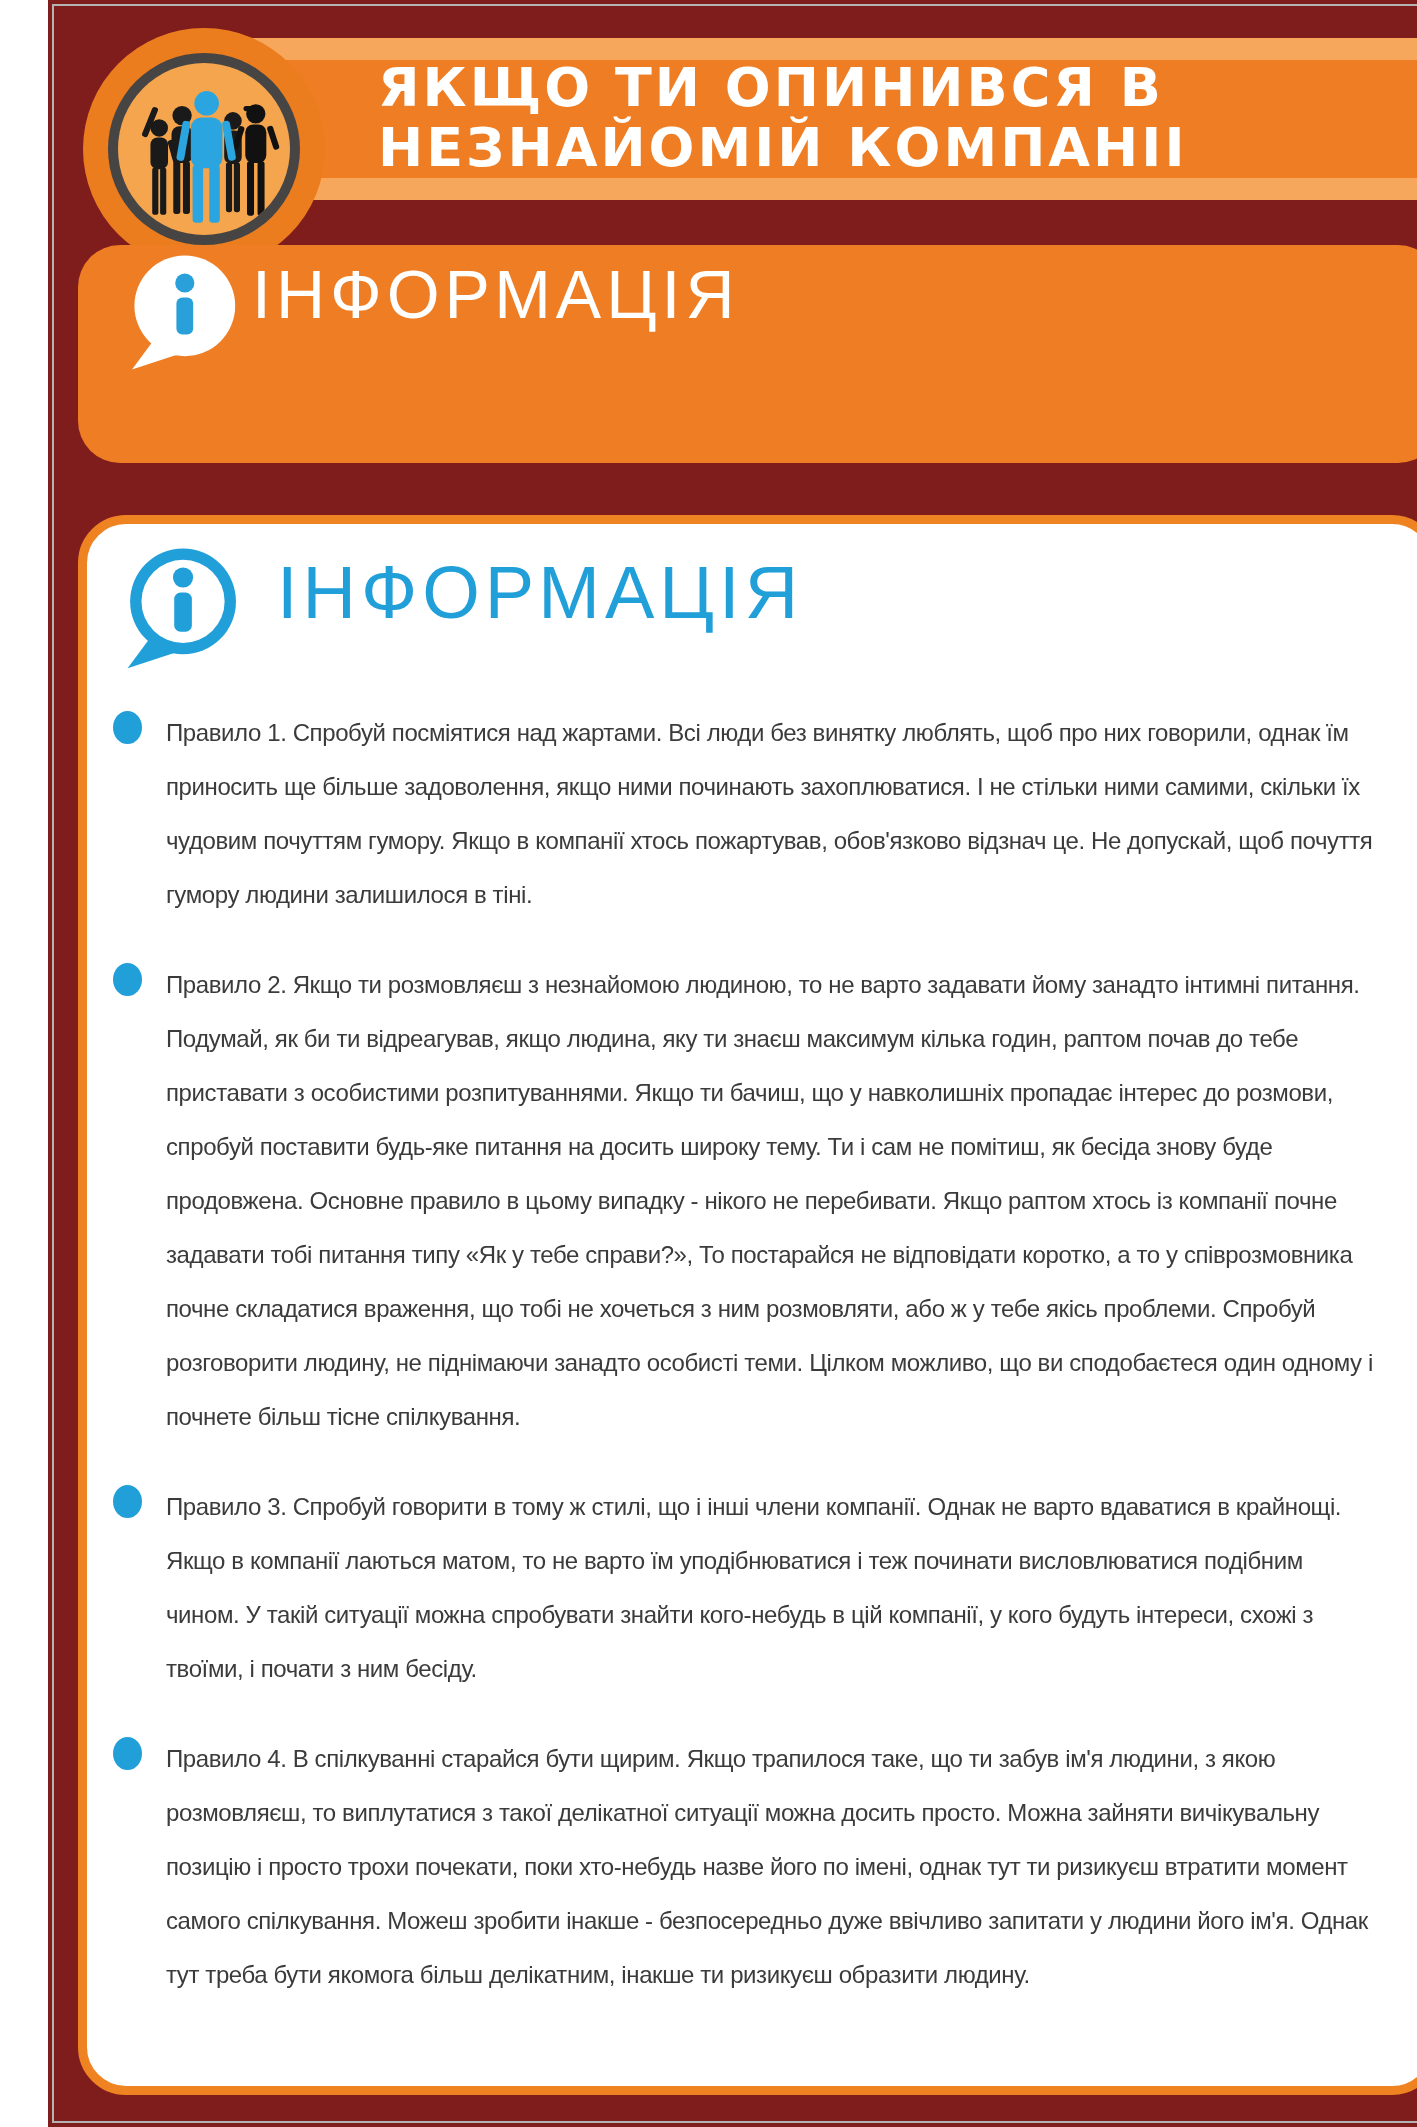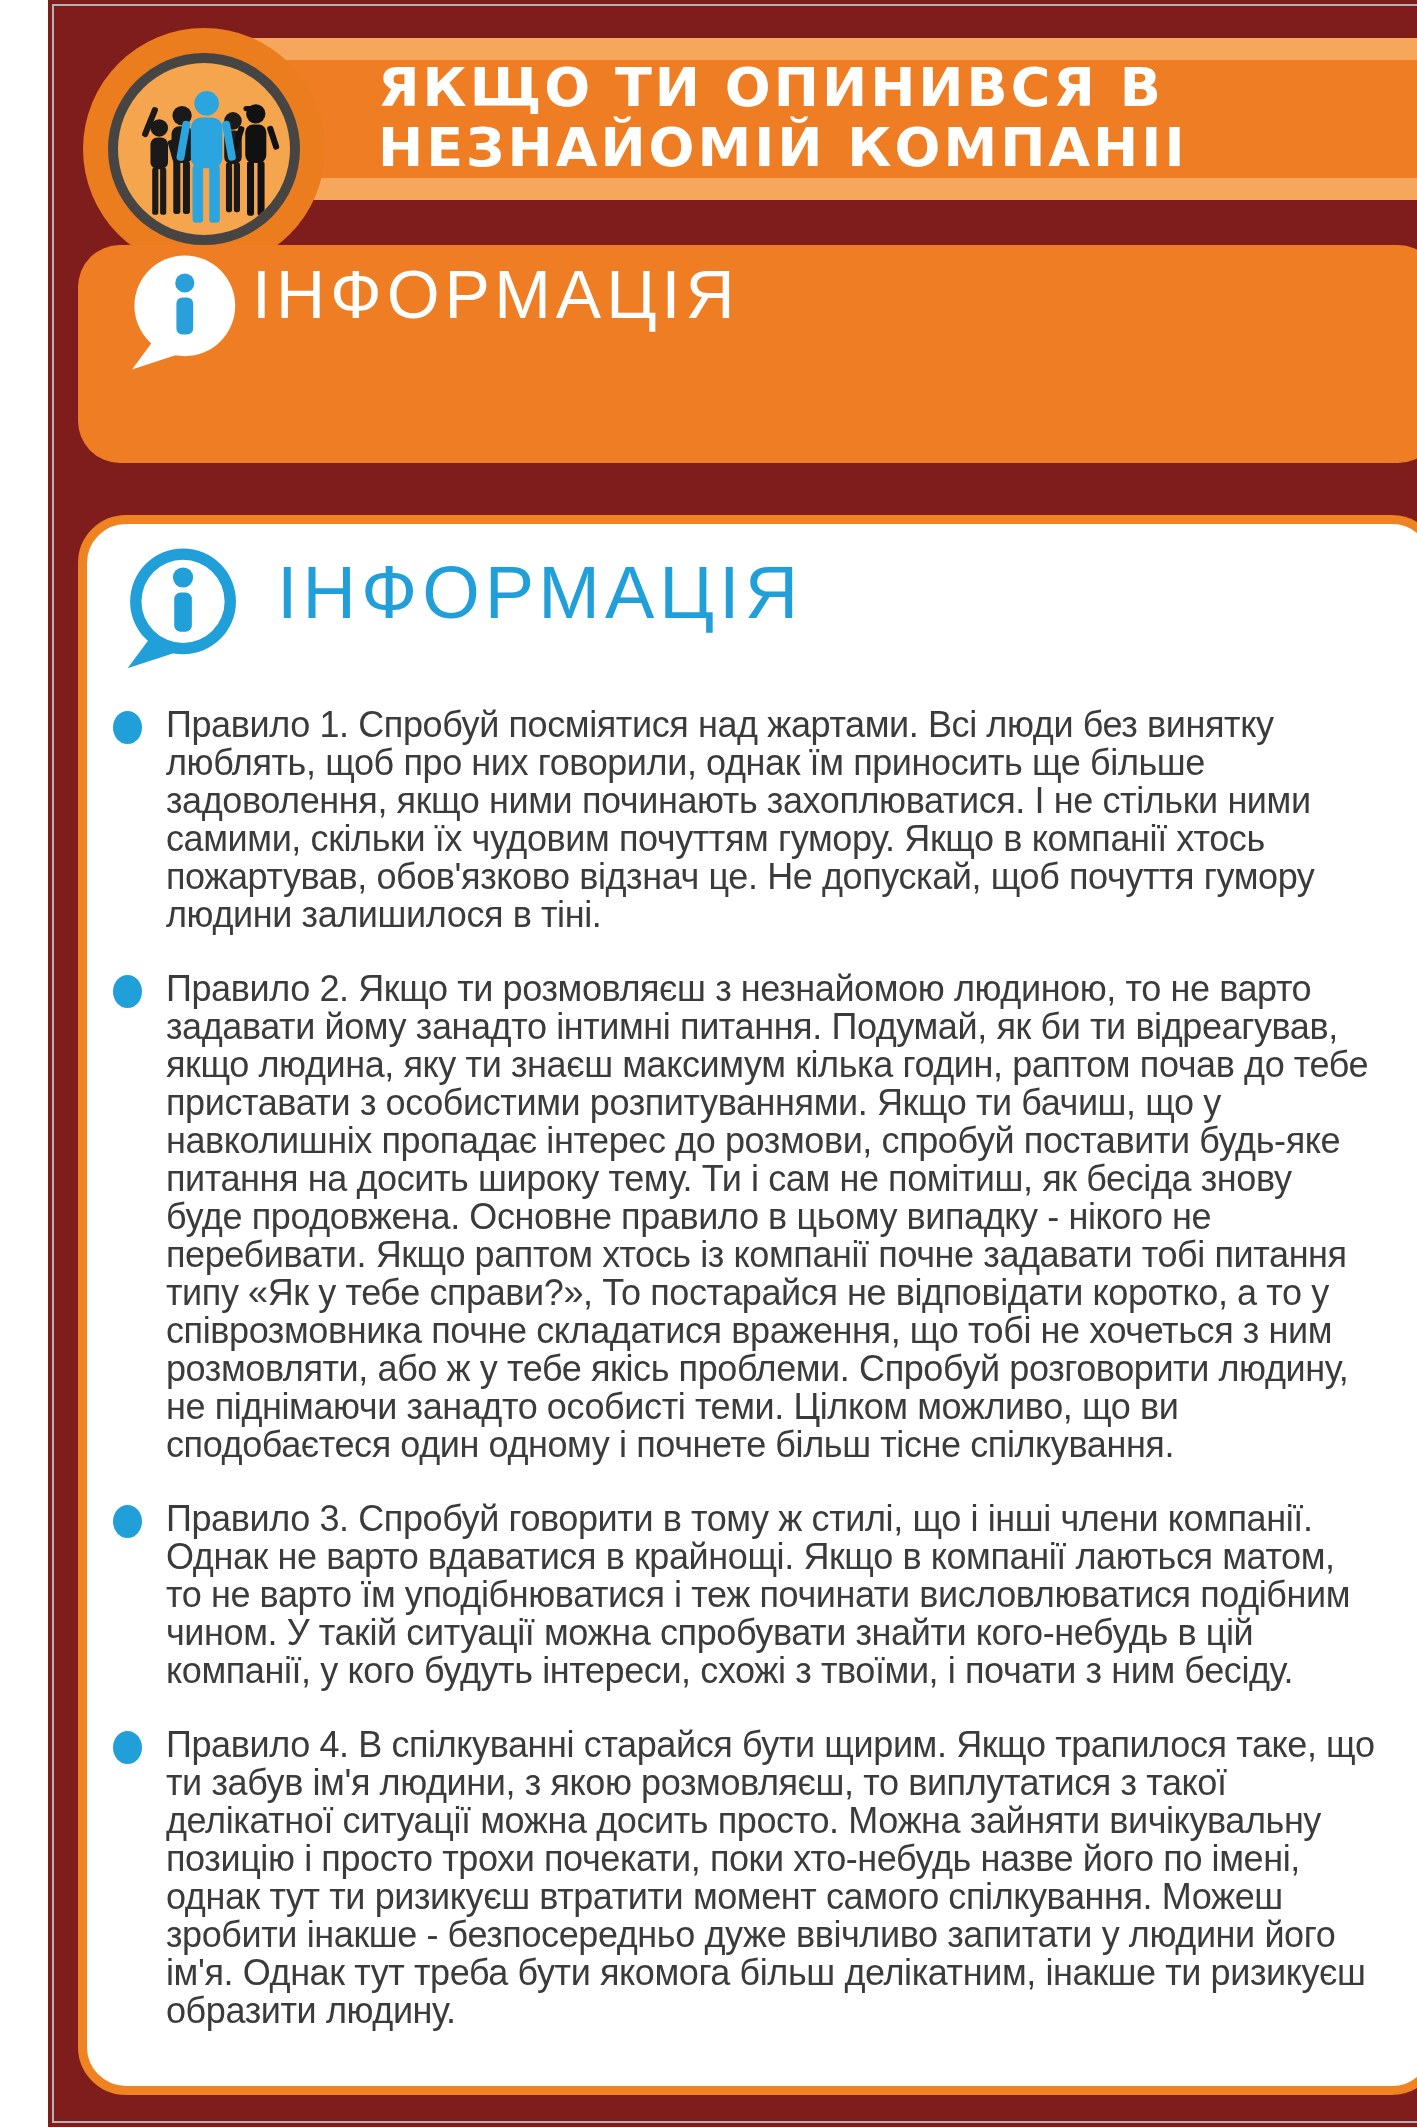--- a/index.html
+++ b/index.html
@@ -83,21 +83,21 @@
     color:#219fd9;font-size:74px;font-weight:400;letter-spacing:5px;
   }
   .rules{margin:30px 56px 0 26px;display:flex;flex-direction:column;gap:36px;}
   .rule{display:flex;gap:24px;align-items:flex-start;}
   .bullet{
     flex:none;width:29px;height:33px;border-radius:50%;
     background:#219fd9;margin-top:5px;
   }
   .rule p{
     margin:0;max-width:1215px;
-    color:#3b3b3b;font-size:36px;line-height:38px;letter-spacing:-0.4px;
+    color:#3b3b3b;font-size:24px;line-height:54px;letter-spacing:-0.4px;
   }
 </style>
 </head>
 <body>
 
 <div class="page">
   <div class="page-frame"></div>
 
   <header>
     <div class="banner-light"></div>

